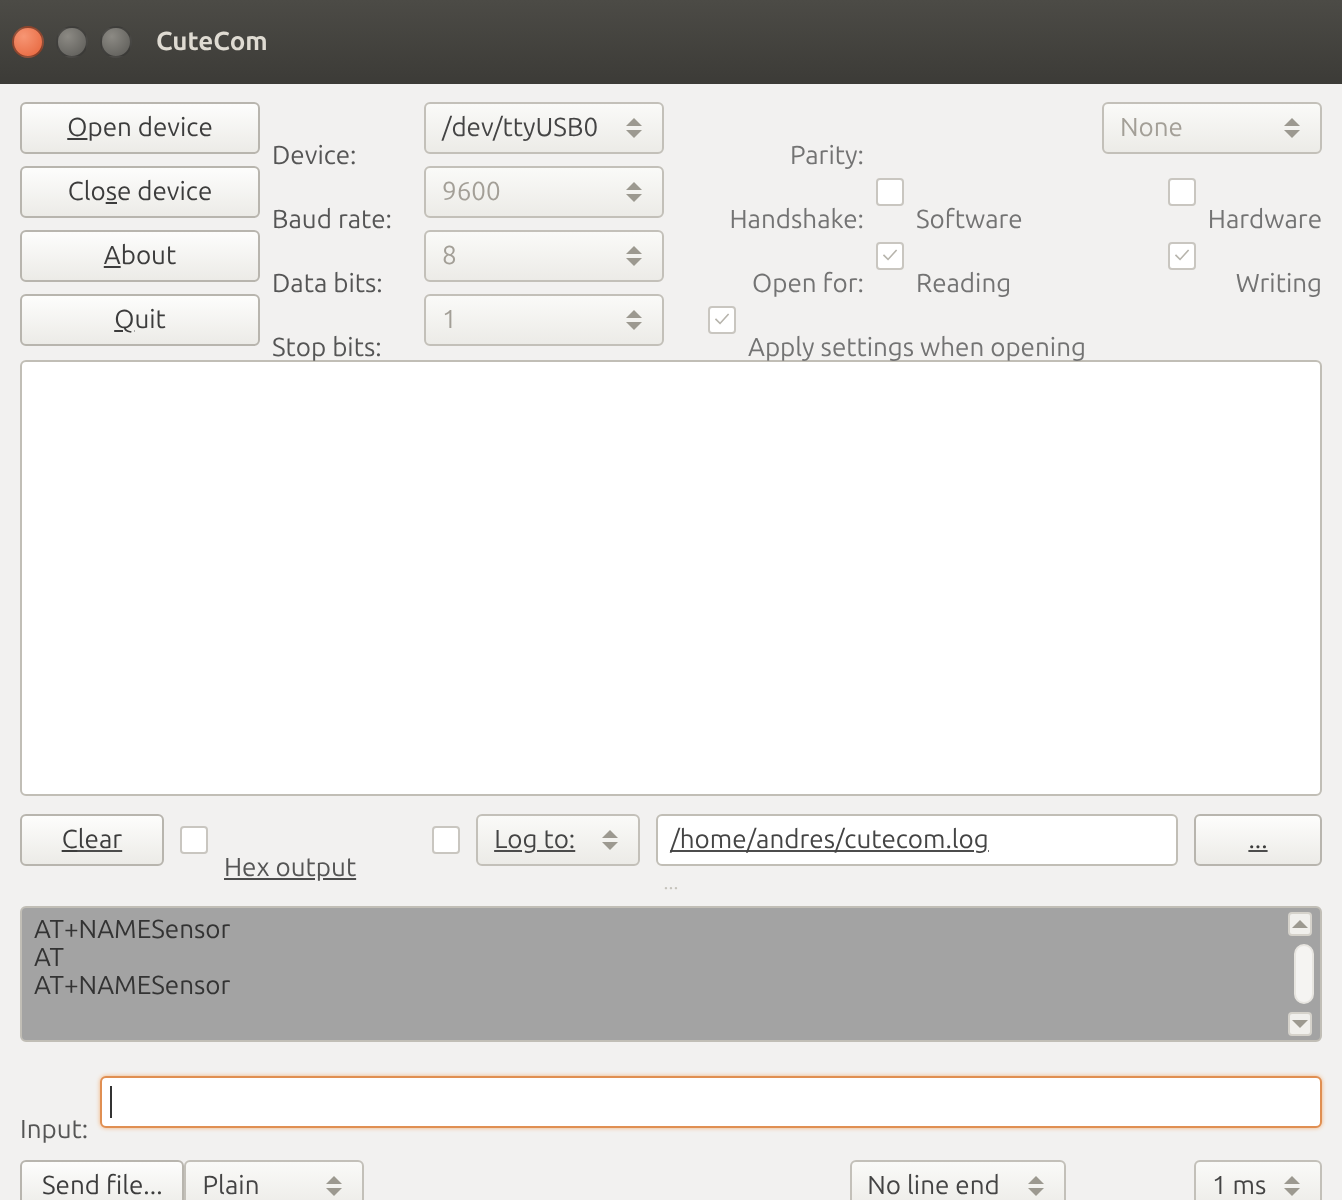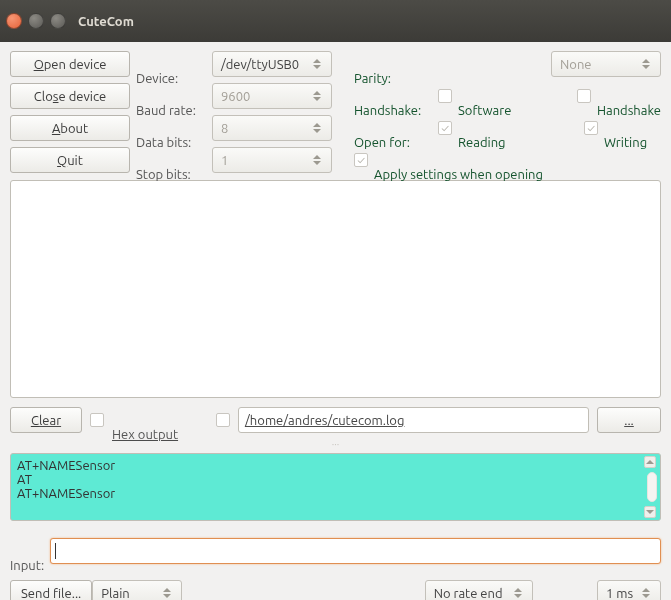--- a/index.html
+++ b/index.html
@@ -46,21 +46,21 @@
   align-items: center;
   justify-content: center;
   font-size: 13px;
   color: #3c3c3c;
   padding: 0 10px;
   cursor: pointer;
 }
 .btn u { text-decoration: underline; }
 .btn.main { width: 120px; }
 .lbl { color: #555; font-size: 13px; margin-top: 28px; }
-.lbl.dis, .dis { color: #14532d; }
+.lbl.dis, .dis { color: #737373; text-align: right; }
 .combo {
   height: 26px;
   background: linear-gradient(#fafaf8,#ecebe7);
   border: 1px solid #c3c0b9;
   border-radius: 3px;
   display: flex;
   align-items: center;
   padding: 0 8px;
   position: relative;
   color: #a39f97;
@@ -92,21 +92,21 @@
   margin-top: 6px;
 }
 .logrow { display:flex; align-items:center; gap:8px; margin-top: 8px; height:28px;text-decoration:underline;}
 .txtfield {
   height:26px; background:#fff; border:1px solid #c1beb6; border-radius:3px;
   padding: 0 6px; display:flex; align-items:center; color:#444; font-size:13px;
 }
 .sep { text-align:center; color:#c6c3bc; font-size:10px; margin:4px 0;}
 .history {
   width:100%; height: 68px;
-  background:#5eead4; border:1px solid #c1beb6; border-radius:3px;
+  background:#a3a3a3; border:1px solid #c1beb6; border-radius:3px;
   padding: 4px 6px; font-size:13px; color:#333;
   position:relative;
 }
 .history .sb {
   position:absolute; right:2px; top:2px; bottom:2px; width:14px;
 }
 .history .sb .arr { width:12px;height:12px; border:1px solid #d5d2cb; border-radius:2px; background:#f0efec; display:flex;align-items:center;justify-content:center;}
 .history .sb .track { position:absolute; top:16px; bottom:16px; right:1px; width:10px; background:#f5f4f2; border:1px solid #e7e5e0; border-radius:5px;}
 .inputrow { display:flex; align-items:center; gap:6px; margin-top:10px; height:40px;justify-content:flex-end;}
 .inputfield {
@@ -167,21 +167,21 @@
           <span class="tri up"></span>
           <span class="tri dn"></span>
         </span>
     </div>
     <span style="width:10px"></span>
     <span class="lbl dis" style="width:78px">Handshake:</span>
     <span class="chk"></span>
     <span class="lbl dis">Software</span>
     <div class="grow"></div>
     <span class="chk"></span>
-    <span class="lbl dis">Handshake</span>
+    <span class="lbl dis">Hardware</span>
   </div>
 
   <div class="toprow">
     <div class="btn main">
         <span><u>A</u>bout</span>
       </div>
     <span class="lbl col-label">Data bits:</span>
     <div class="combo col2">
       <span>8</span>
       <span class="spin">
@@ -218,20 +218,27 @@
   <div class="textarea"></div>
 
   <div class="logrow">
     <div class="btn" style="width:72px">
         <span><u>C</u>lear</span>
       </div>
     <span class="chk" style="background:#fff"></span>
     <span class="lbl">Hex output</span>
     <span style="width:22px"></span>
     <span class="chk" style="background:#fff"></span>
+    <div class="combo en" style="width:82px">
+      <span>Log to:</span>
+      <span class="spin">
+          <span class="tri up"></span>
+          <span class="tri dn"></span>
+        </span>
+    </div>
     <div class="txtfield" style="flex:1">
       <span>/home/andres/cutecom.log</span>
     </div>
     <div class="btn browse-btn">...</div>
   </div>
 
   <div class="sep">···</div>
 
   <div class="history">
     <div>AT+NAMESensor</div>
@@ -259,21 +266,21 @@
     <div class="btn">Send file...</div>
     <div class="combo en" style="width:90px">
       <span>Plain</span>
       <span class="spin">
           <span class="tri up"></span>
           <span class="tri dn"></span>
         </span>
     </div>
     <div class="grow"></div>
     <div class="combo en" style="width:108px">
-      <span>No rate end</span>
+      <span>No line end</span>
       <span class="spin">
           <span class="tri up"></span>
           <span class="tri dn"></span>
         </span>
     </div>
     <span class="lbl">Char delay:</span>
     <div class="combo en" style="width:64px">
       <span>1 ms</span>
       <span class="spin">
           <span class="tri up"></span>

